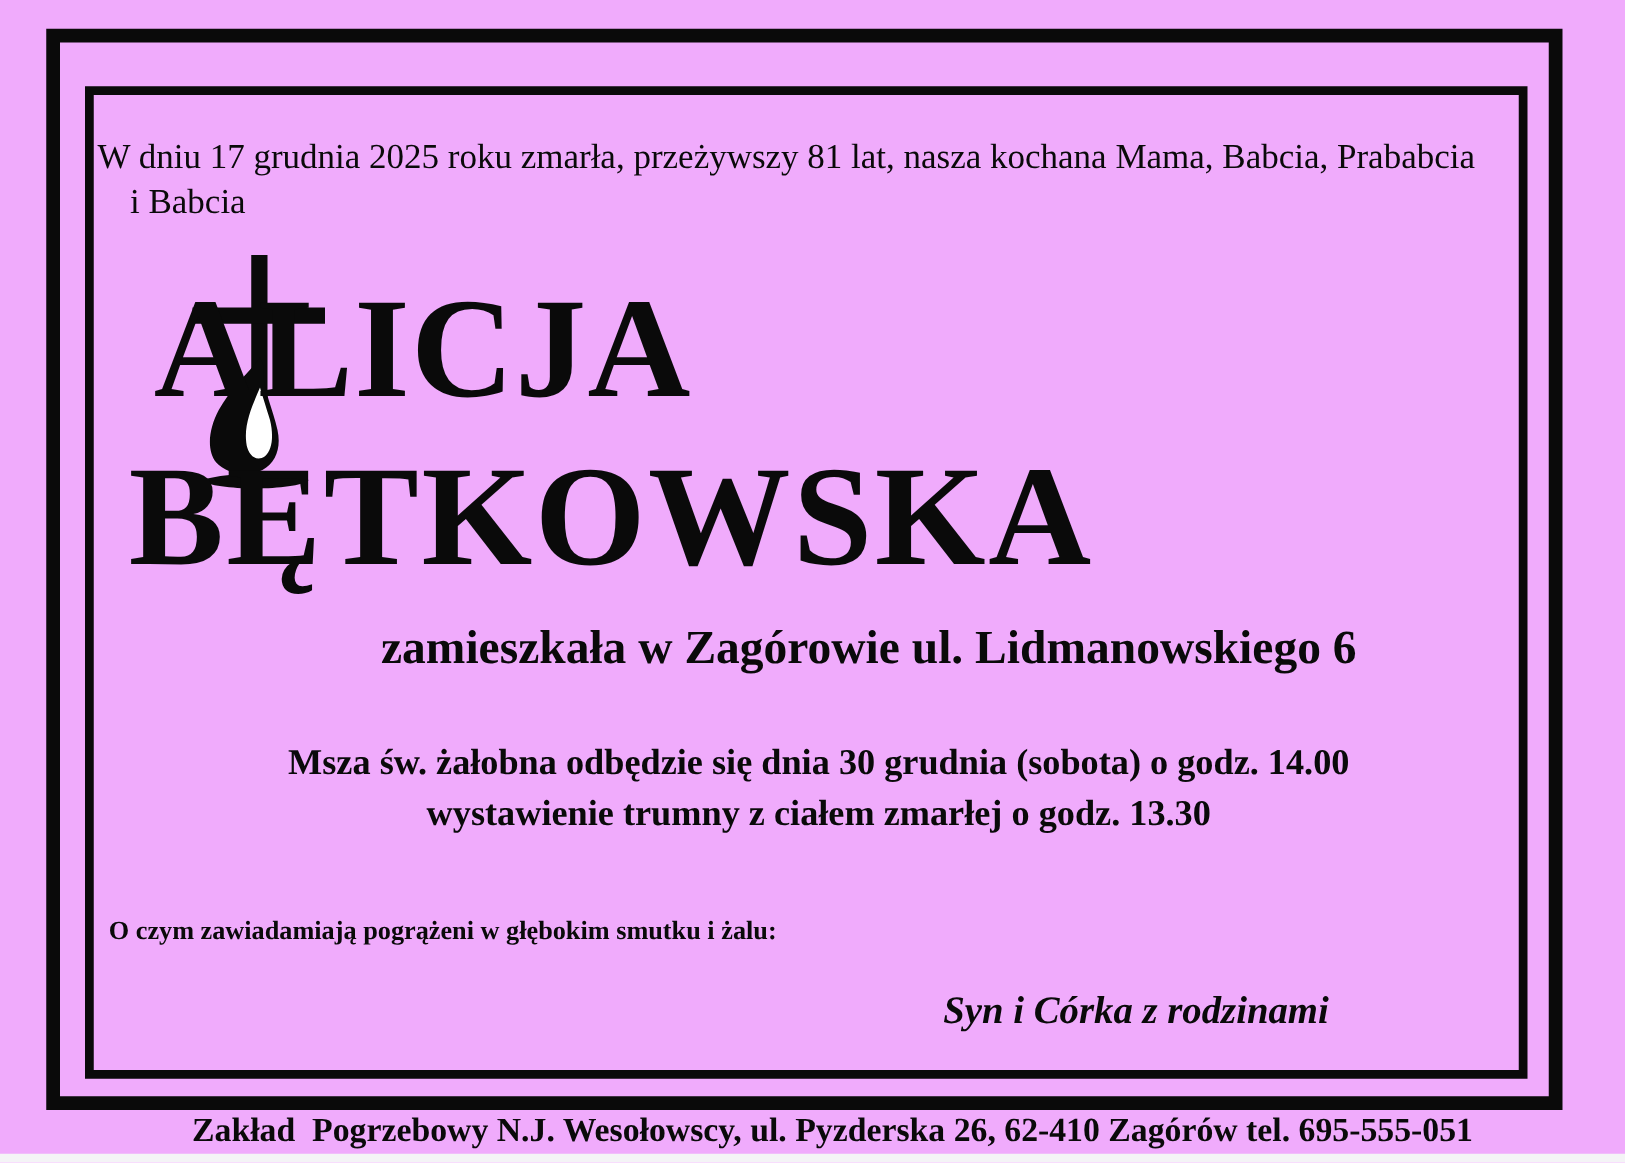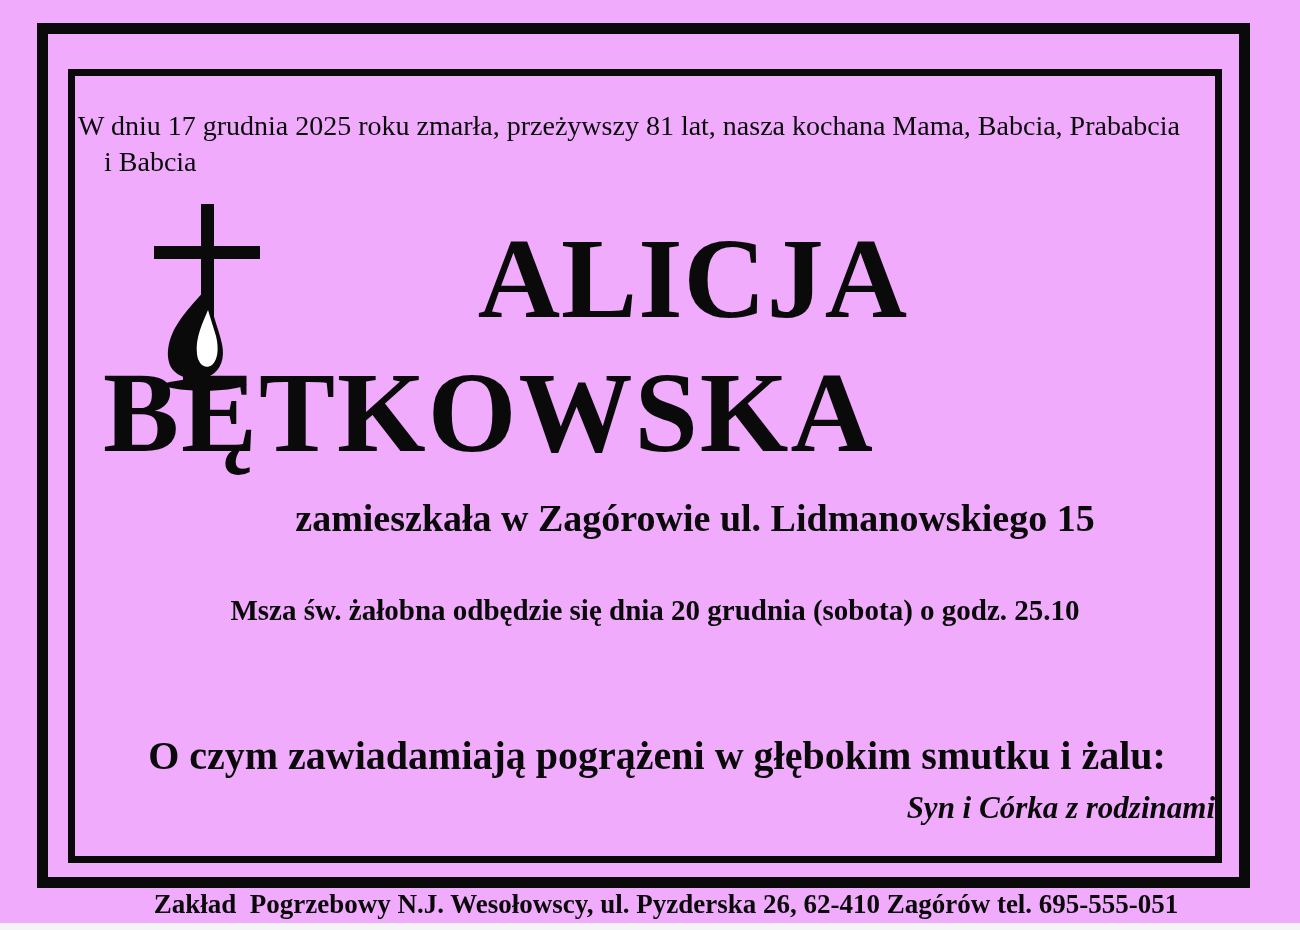--- a/index.html
+++ b/index.html
@@ -65,21 +65,21 @@
     font-weight: bold;
     letter-spacing: 3px;
     white-space: pre;
   }
   .first-name {
     position: absolute;
     top: 146px;
     left: 0;
     width: 100%;
     margin: 0;
-    text-align: center;
+    text-align: left;
     transform: translateX(48px);
     font-size: 114px;
     line-height: 1.0;
     font-weight: bold;
     letter-spacing: 1px;
   }
   .last-name {
     position: absolute;
     top: 280px;
     left: 0;
@@ -112,31 +112,31 @@
     font-size: 29px;
     line-height: 41px;
     font-weight: bold;
   }
   .mass span { display: block; }
   .mourning {
     position: absolute;
     top: 656px;
     left: 0;
     width: 100%;
-    text-align: center;
     transform: translateX(12px);
-    font-size: 40px;
+    font-size: 21px;
     font-weight: bold;
   }
   .signature {
     position: absolute;
     top: 714px;
     left: 0;
     right: 0;
     text-align: right;
+    padding-right: 152px;
     font-size: 31px;
     font-weight: bold;
     font-style: italic;
   }
   .footer {
     position: absolute;
     top: 889px;
     left: 0;
     width: 100%;
     text-align: center;
@@ -174,24 +174,25 @@
           <path d="M57,84 C50,94 34,108 24,126 C16,141 14,158 22,168 C30,177 47,180 59,174 C70,168 74,156 71,142 C67,124 58,106 60,92 C59,88 58,86 57,84 Z" fill="#0a0a0a"></path>
           <path d="M57,108 C52,120 44,136 46,152 C47,162 54,168 61,163 C67,158 68,146 65,134 C62,124 59,115 57,108 Z" fill="#ffffff"></path>
           <path d="M10,182 C36,175 70,175 96,182 C86,191 20,191 10,182 Z" fill="#0a0a0a"></path>
         </svg>
       </div>
 
 
       <h1 class="first-name">ALICJA</h1>
       <h1 class="last-name">BĘTKOWSKA</h1>
 
-      <div class="residence">zamieszkała w Zagórowie ul. Lidmanowskiego 15</div>
+      <div class="residence">zamieszkała w Zagórowie ul. Lidmanowskiego 6</div>
 
       <div class="mass">
-        <span>Msza św. żałobna odbędzie się dnia 20 grudnia (sobota) o godz. 25.10</span>
+        <span>Msza św. żałobna odbędzie się dnia 30 grudnia (sobota) o godz. 14.00</span>
+        <span>wystawienie trumny z ciałem zmarłej o godz. 13.30</span>
       </div>
 
       <div class="mourning">O czym zawiadamiają pogrążeni w głębokim smutku i żalu:</div>
 
       <div class="signature">Syn i Córka z rodzinami</div>
 
     </div>
   </div>
 
   <div class="footer">Zakład  Pogrzebowy N.J. Wesołowscy, ul. Pyzderska 26, 62-410 Zagórów tel. 695-555-051</div>

